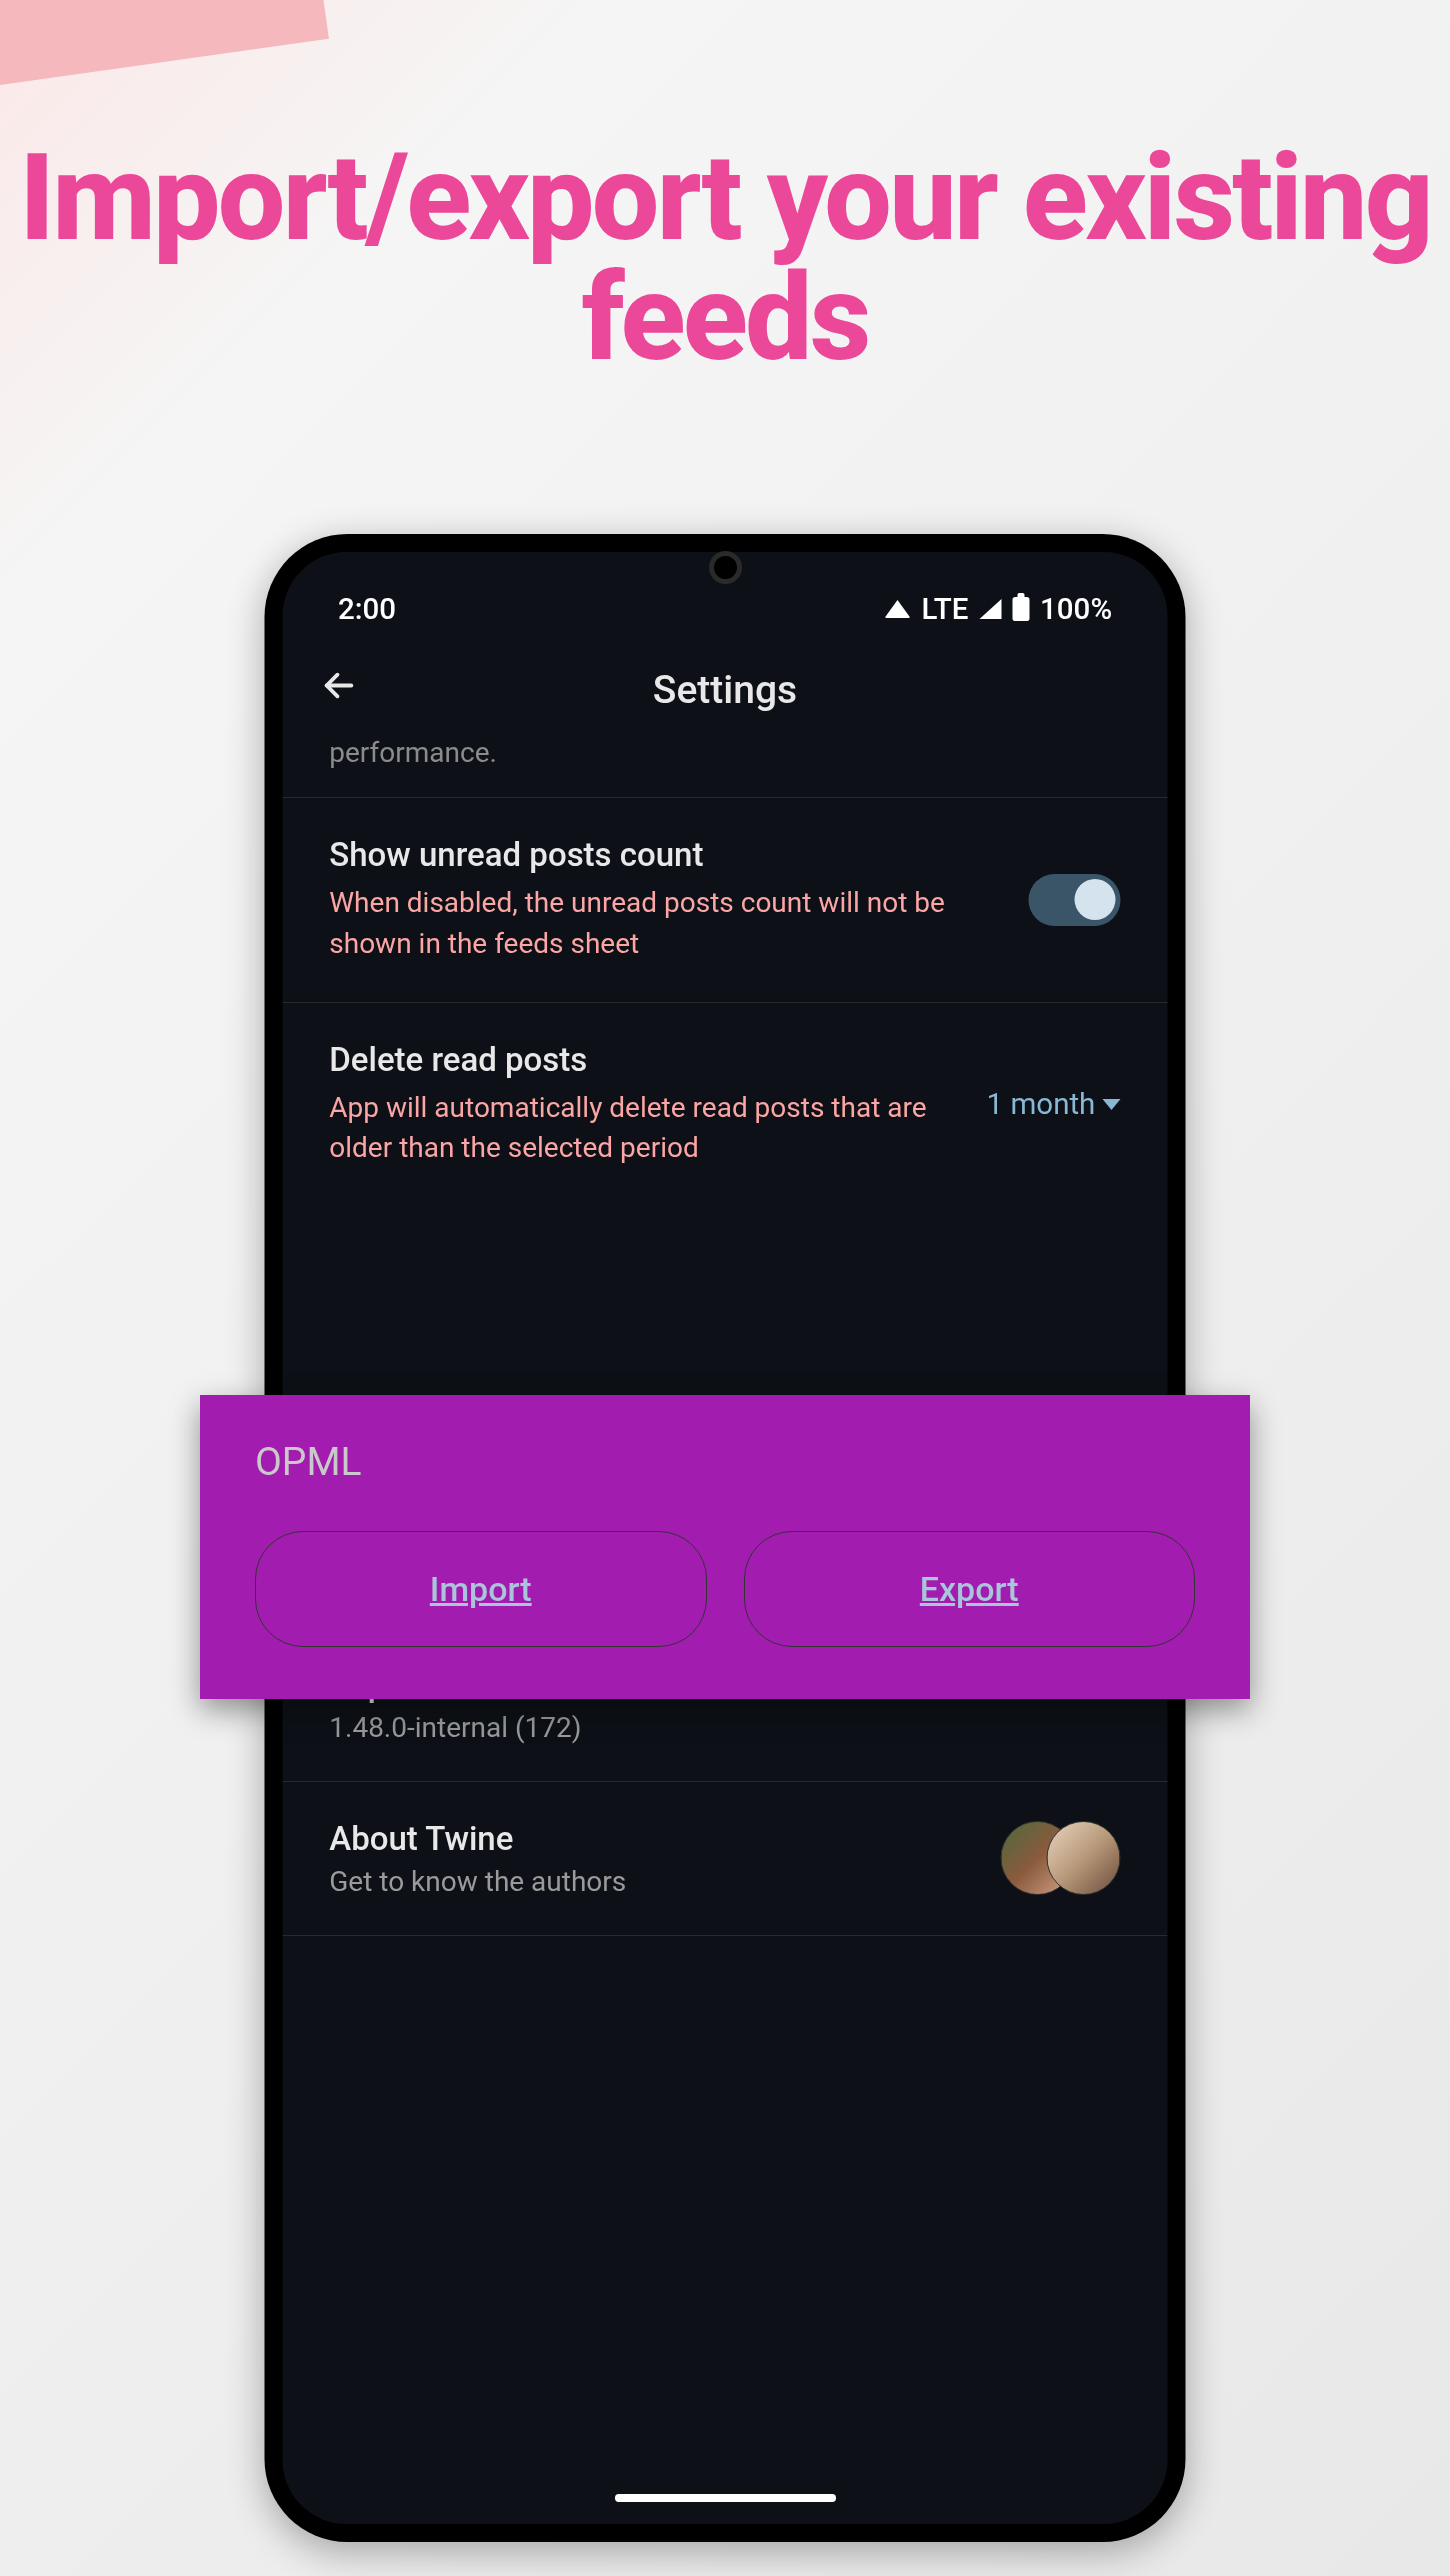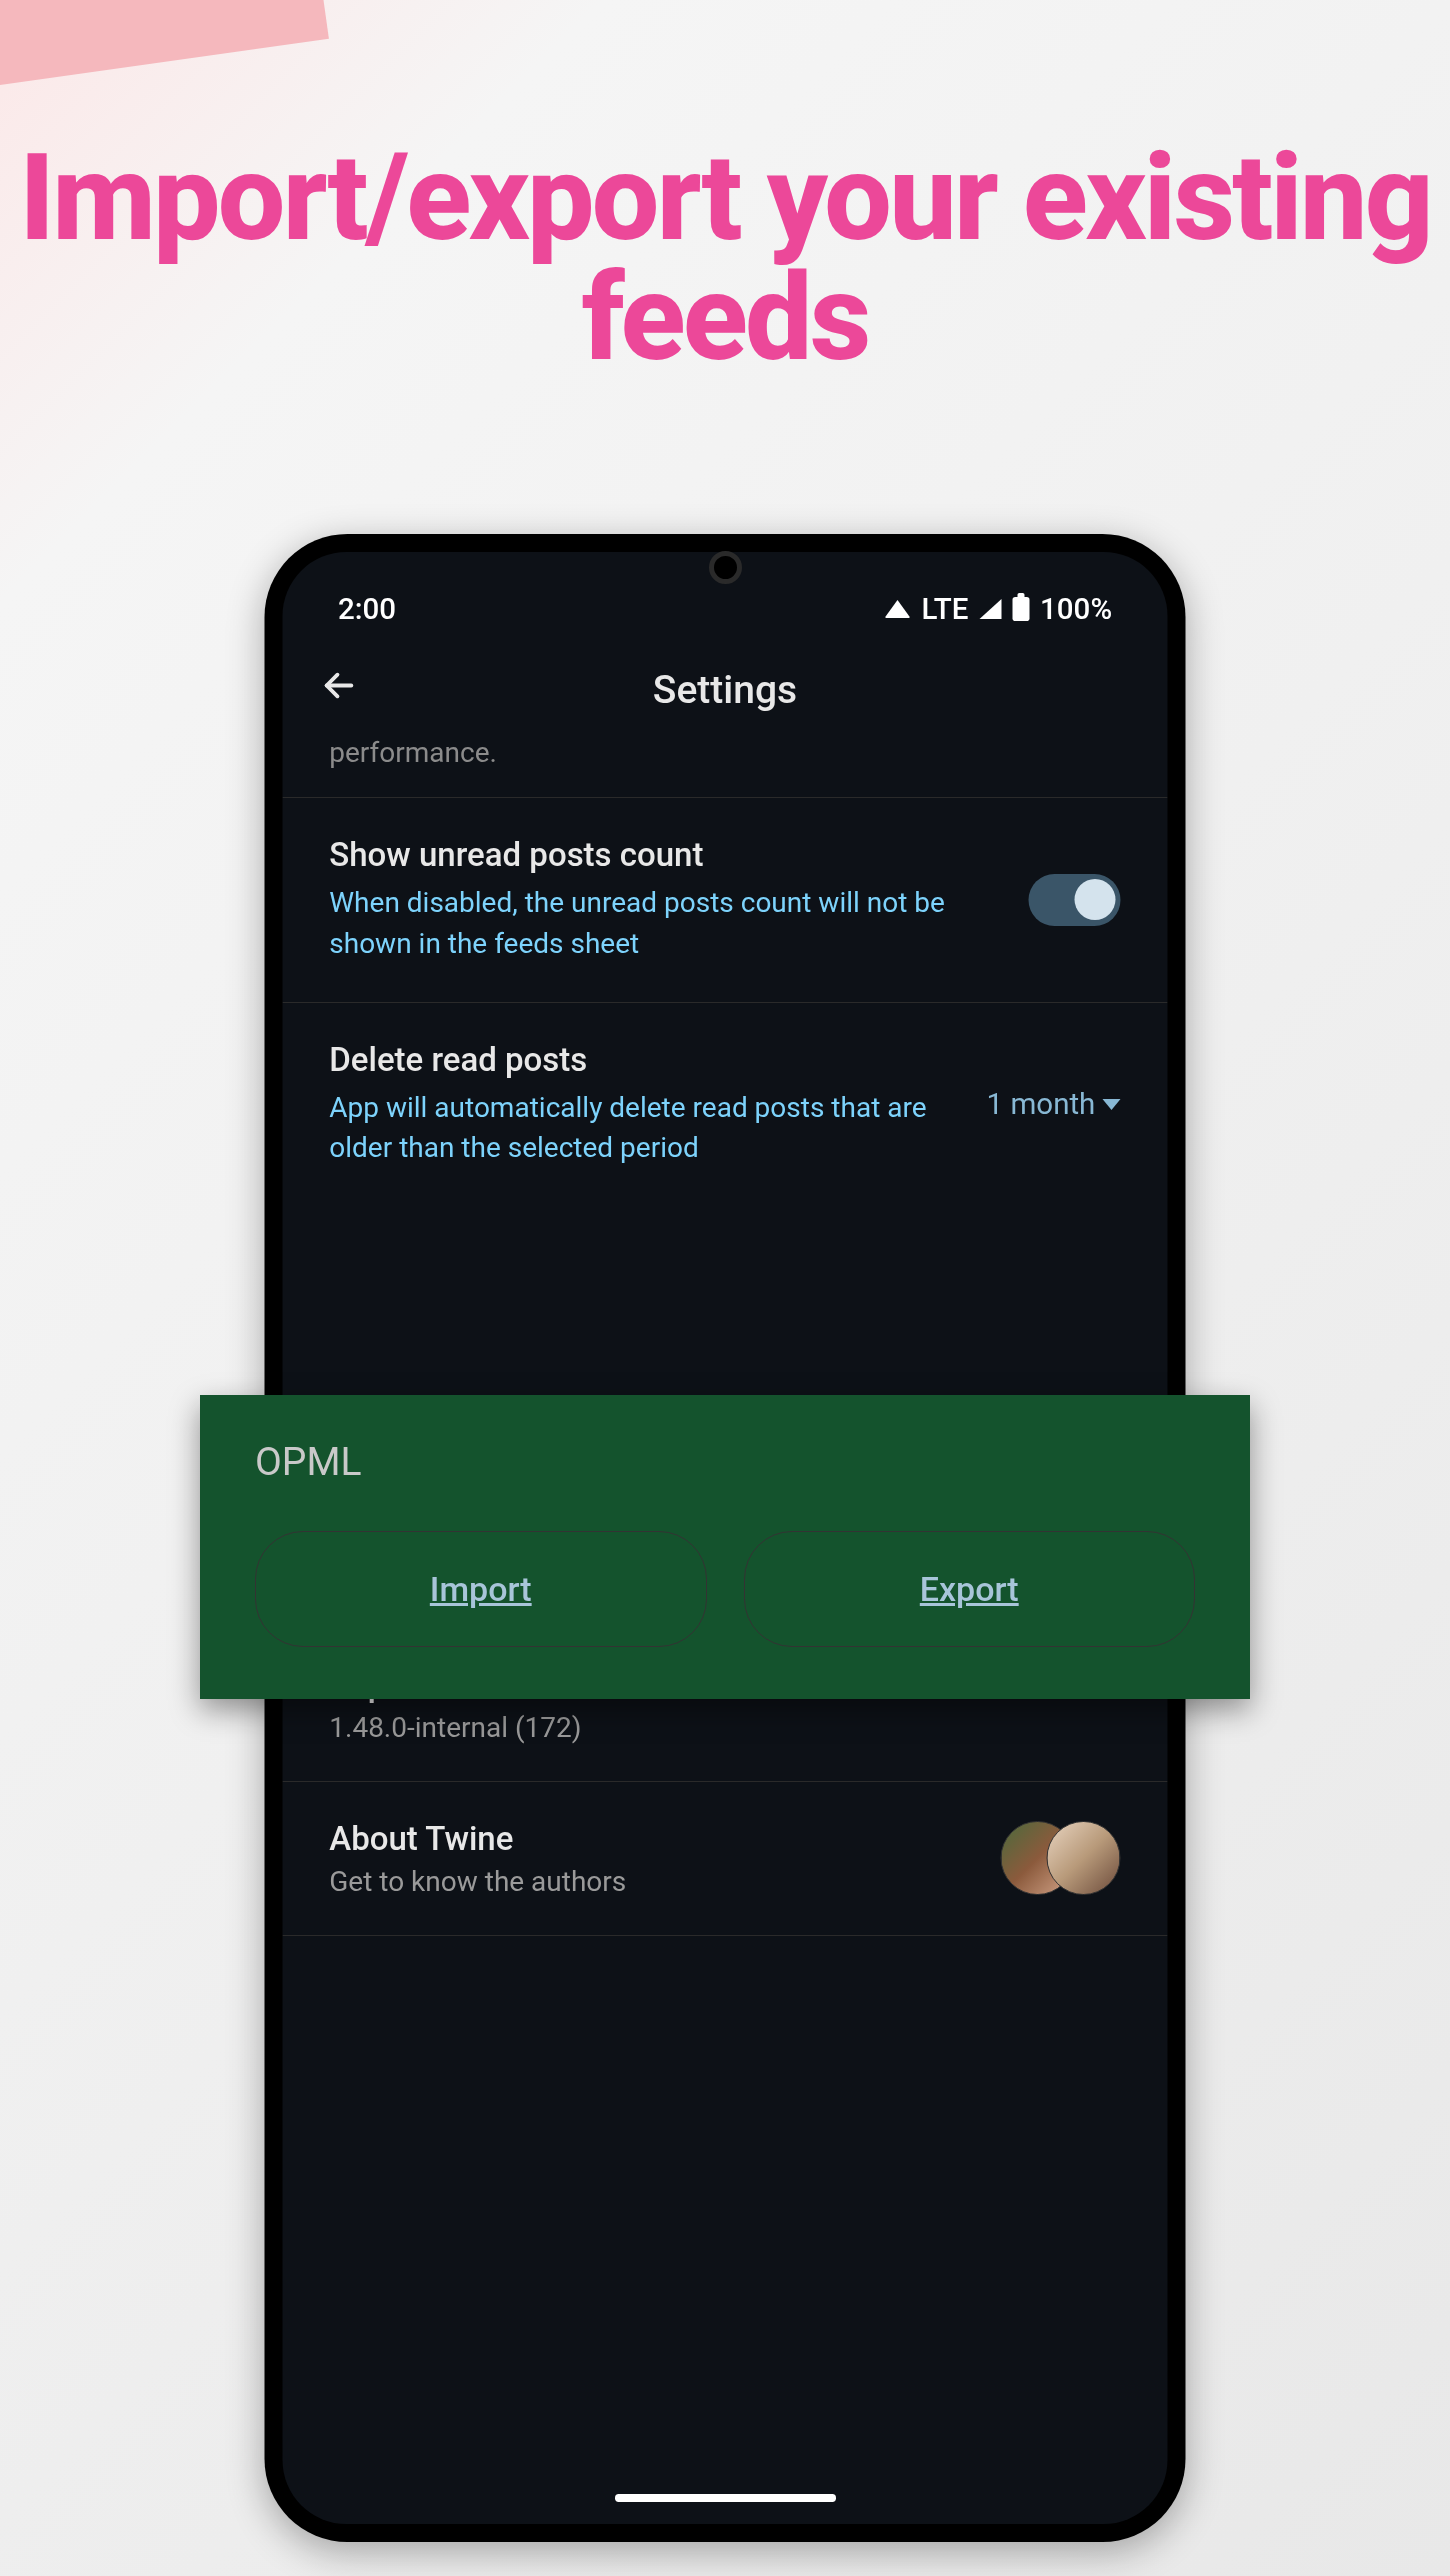--- a/index.html
+++ b/index.html
@@ -192,21 +192,21 @@
     }
 
     .setting-title {
       color: #e8e8e8;
       font-size: 33px;
       font-weight: 500;
       margin-bottom: 9.2px;
     }
 
     .setting-desc {
-      color: #7dd3fc;
+      color: #fca5a5;
       font-size: 28px;
       line-height: 1.45;
     }
 
     .toggle {
       width: 92px;
       height: 52px;
       background: #3a5568;
       border-radius: 28px;
       position: relative;
@@ -239,21 +239,21 @@
       border-right: 9.2px solid transparent;
       border-top: 11px solid #88b8d4;
     }
 
     .opml-card {
       position: absolute;
       top: 1395px;
       left: 50%;
       transform: translateX(-50%);
       width: 1050px;
-      background: #14532d;
+      background: #a21caf;
       padding: 44px 55px 52px 55px;
       z-index: 10;
       box-shadow: 0 11px 28px rgba(0,0,0,0.4);
     }
 
     .opml-title {
       color: #c9c9c9;
       font-size: 39px;
       font-weight: 400;
       margin-bottom: 46px;

